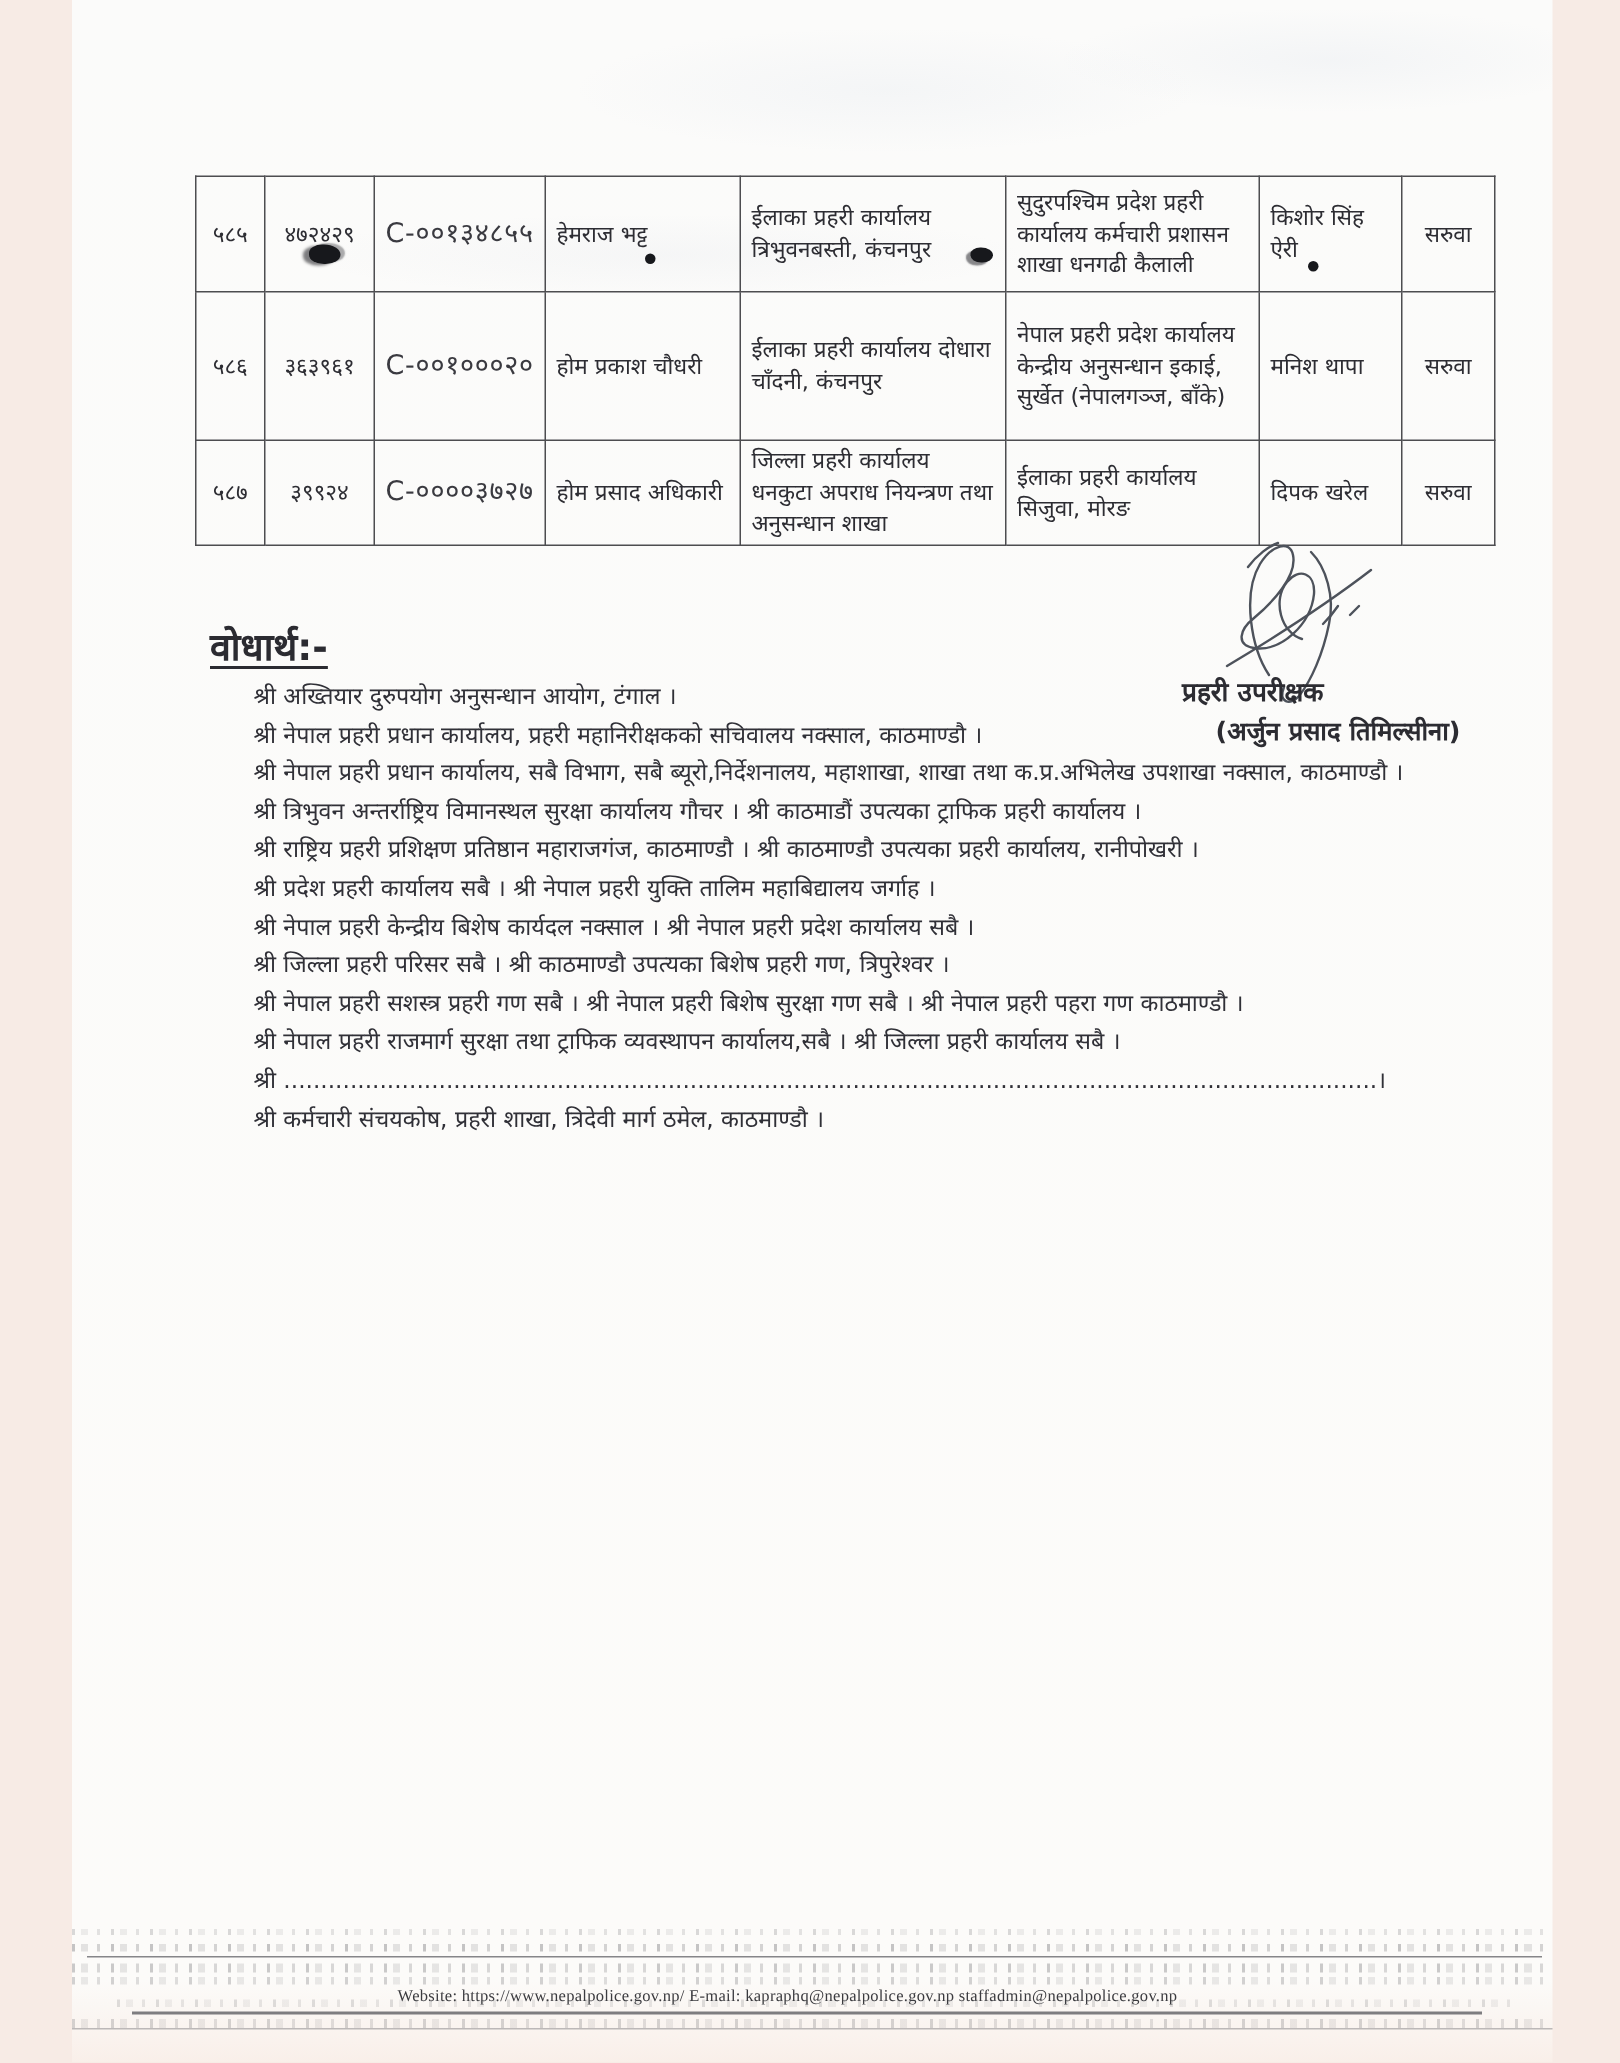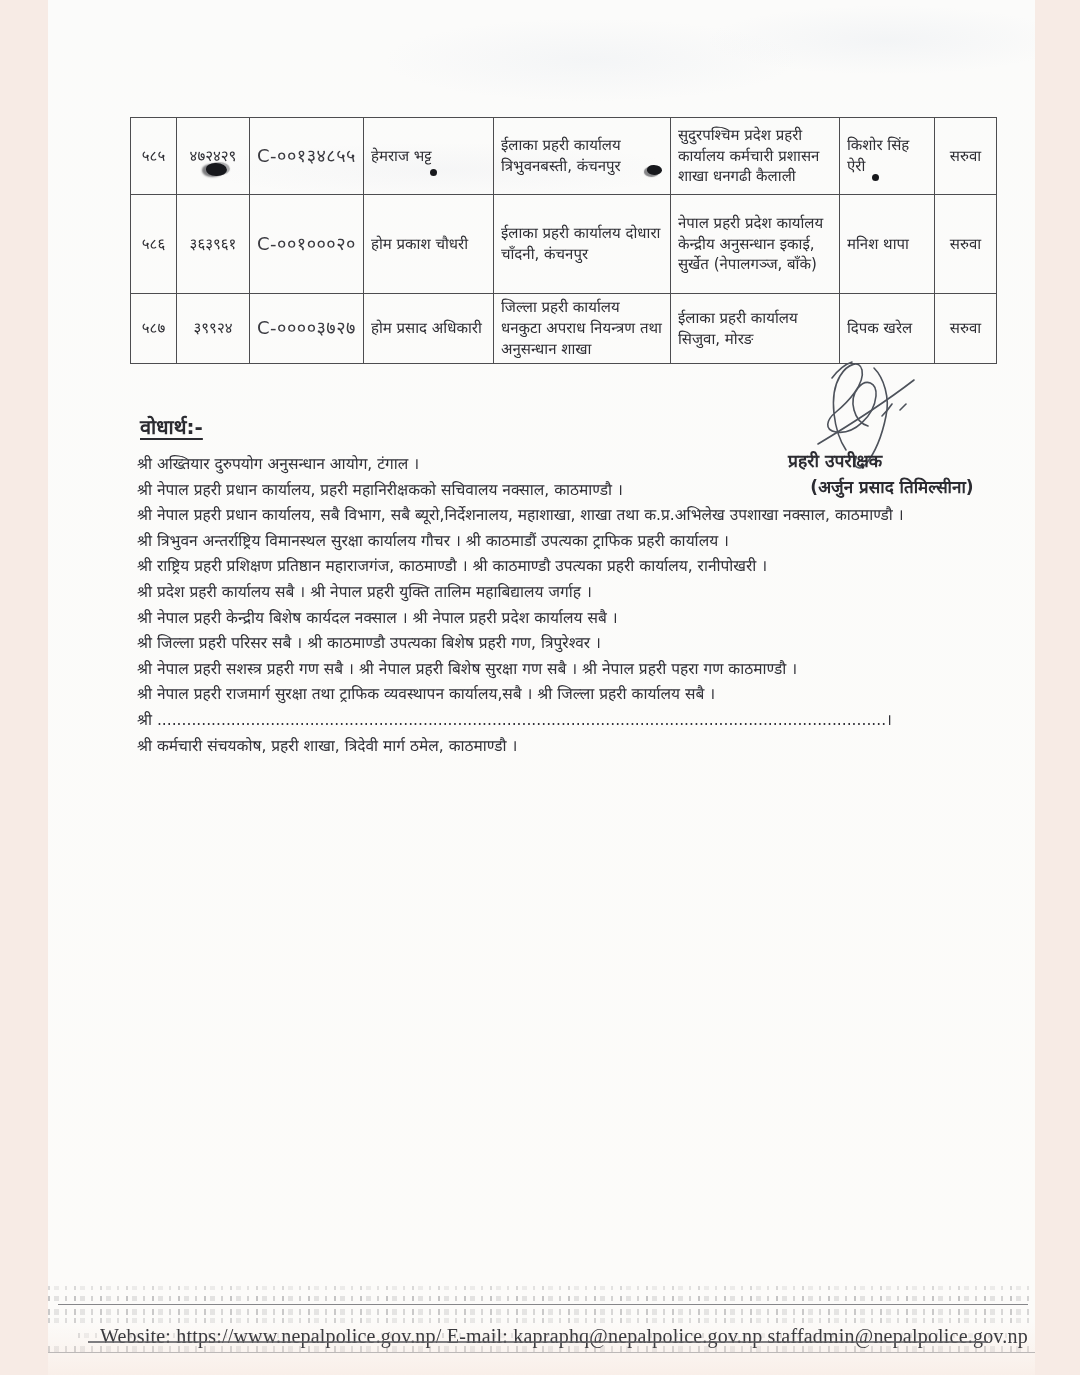--- a/index.html
+++ b/index.html
@@ -45,28 +45,28 @@
   .ink-blob-1 { left: 158px; top: 163px; width: 21px; height: 13px;
     box-shadow: -4px 1px 2px rgba(20,20,25,0.55), 3px -1px 1px rgba(20,20,25,0.35); }
   .ink-dot-1 { left: 382px; top: 169px; width: 7px; height: 7px; border-radius: 50%; }
   .ink-blob-2 { left: 599px; top: 165px; width: 15px; height: 10px;
     box-shadow: -3px 2px 1px rgba(20,20,25,0.5); }
   .ink-dot-2 { left: 824px; top: 174px; width: 7px; height: 7px; border-radius: 50%; }
 
   
   .cc-heading {
     position: absolute; left: 92px; top: 413px;
-    font-size: 20px; font-weight: bold; color: #2b2b31;
+    font-size: 25px; font-weight: bold; color: #2b2b31;
     text-decoration: underline; text-underline-offset: 4px;
   }
   .cc-list {
     position: absolute; left: 89px; top: 452px;
     font-size: 15.5px; color: #303037; width: 900px;
   }
-  .cc-line { height: 25.6px; line-height: 25.6px; white-space: nowrap; overflow: hidden; }
+  .cc-line { height: 25.6px; line-height: 25.6px; white-space: nowrap; overflow: hidden; margin-left: 32px; }
 
   
   .sig-svg { position: absolute; left: 740px; top: 354px; }
   .sig-title {
     position: absolute; left: 740px; top: 448px; width: 205px;
     text-align: left; font-size: 17.5px; font-weight: 600; color: #2c2c32;
   }
   .sig-name {
     position: absolute; left: 726px; top: 475px; width: 236px;
     text-align: center; font-size: 17px; font-weight: 600; color: #2c2c32;
@@ -85,22 +85,23 @@
   .n3 { top: 1309px; height: 6px; opacity: 0.5; }
   .n4 { top: 1318px; height: 5px; opacity: 0.42; }
   .n5 { top: 1333px; height: 5px; opacity: 0.3; left: 30px; width: 930px; }
   .n6 { top: 1346px; height: 6px; opacity: 0.38; }
   .scan-line { position: absolute; background: #5f5f63; }
   .sl1 { left: 10px; top: 1304px; width: 970px; height: 1px; opacity: 0.75; }
   .sl2 { left: 40px; top: 1341px; width: 900px; height: 2px; opacity: 0.8; }
   .sl3 { left: 0px; top: 1352px; width: 987px; height: 1px; opacity: 0.4; }
   .footer-text {
     position: absolute; left: 52px; top: 1325px; width: 850px;
+    text-align: center;
     font-family: "Liberation Serif", serif;
-    font-size: 20px; color: #3b3b3f; letter-spacing: 0.2px;
+    font-size: 11px; color: #3b3b3f; letter-spacing: 0.2px;
     white-space: nowrap;
   }
 </style>
 </head>
 <body>
 
 <div class="paper">
 
   <table class="doc-table">
     <colgroup>

